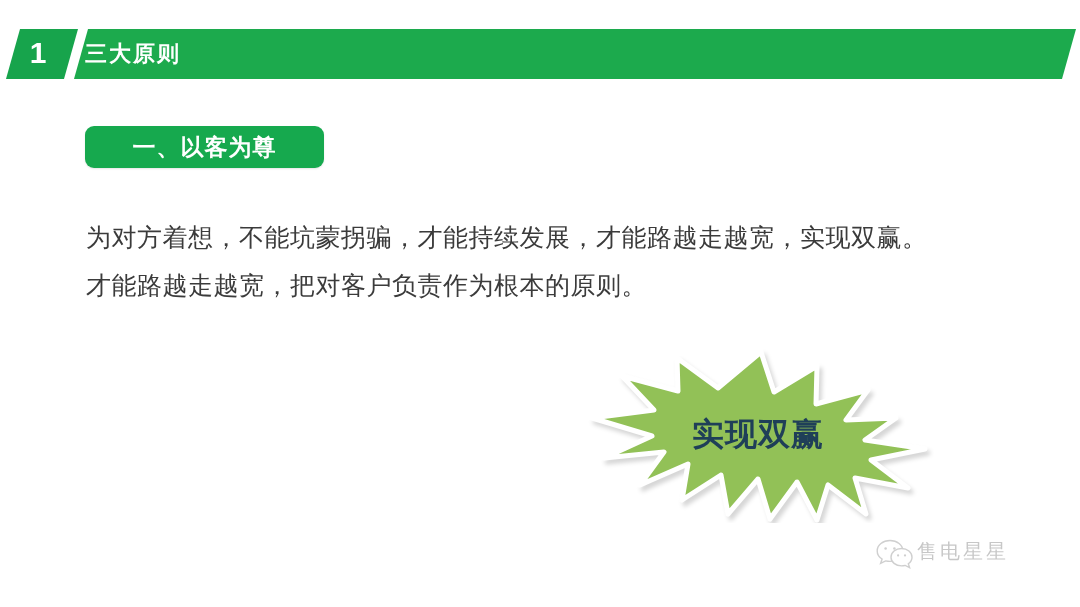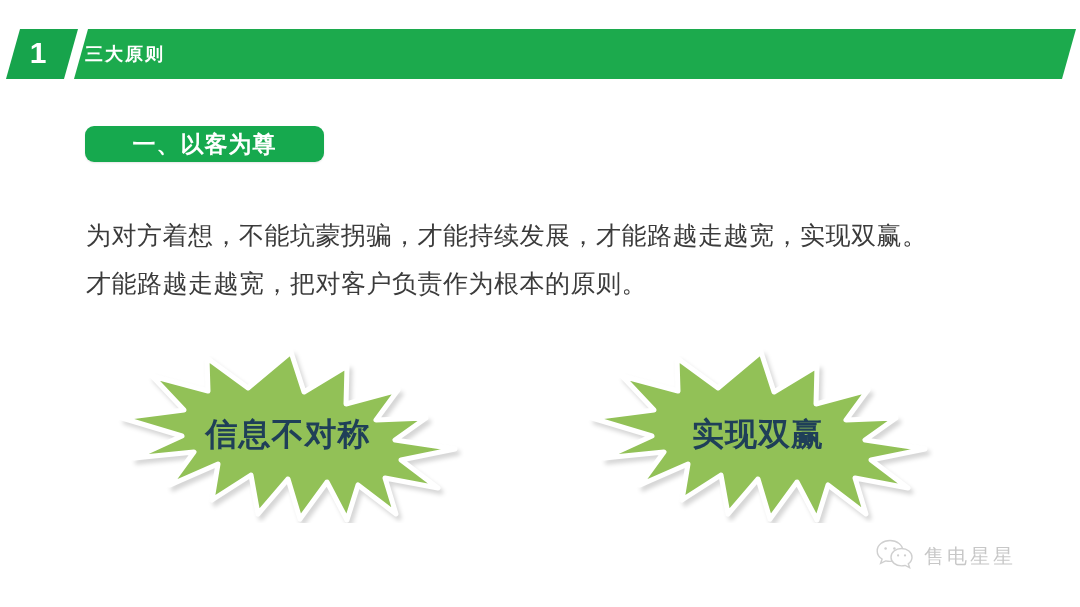--- a/index.html
+++ b/index.html
@@ -55,33 +55,33 @@
     position: absolute;
     left: 85px;
     top: 29px;
     height: 50px;
     display: flex;
     align-items: center;
     pointer-events: none;
   }
   .header-title span {
     color: #ffffff;
-    font-size: 18px;
+    font-size: 22px;
     font-weight: bold;
     letter-spacing: 2px;
     font-family: "DejaVu Sans", "Liberation Sans", sans-serif;
   }
 
   
   .section-pill {
     position: absolute;
     left: 85px;
     top: 126px;
     width: 239px;
-    height: 36px;
+    height: 42px;
     background: #16A94E;
     border-radius: 9px;
     box-shadow: 0 1px 2px rgba(0,0,0,0.10);
   }
   .section-pill span {
     position: absolute;
     left: 0; right: 0; top: 0; bottom: 0;
     display: flex;
     align-items: center;
     justify-content: center;
@@ -95,21 +95,21 @@
   
   .body-text {
     position: absolute;
     left: 86px;
     top: 214px;
     width: 930px;
     color: #3b3b3b;
     font-size: 25px;
     line-height: 48px;
     letter-spacing: 0.5px;
-    font-family: Liberation Mono, monospace;
+    font-family: Liberation Serif, serif;
   }
   .body-text p {
     margin: 0;
   }
 
   
   .burst {
     position: absolute;
   }
   .burst svg { display: block; }
@@ -128,22 +128,22 @@
   }
   #burst-1 { left: 108px; top: 348px; width: 360px; height: 175px; }
   #burst-2 { left: 578px; top: 348px; width: 360px; height: 175px; }
 
   
   .watermark {
     position: absolute;
     left: 876px;
     top: 538px;
     display: flex;
-    align-items: flex-end;
-    gap: 8px;
+    align-items: flex-start;
+    gap: 1px;
     opacity: 0.55;
   }
   .watermark .wm-text {
     color: #9a9a9a;
     font-size: 20px;
     letter-spacing: 3px;
     font-family: "DejaVu Sans", "Liberation Sans", sans-serif;
   }
   .watermark svg { display: block; }
 </style>
@@ -169,26 +169,20 @@
 
   <div class="section-pill">
     <span>一、以客为尊</span>
   </div>
 
   <div class="body-text">
     <p>为对方着想，不能坑蒙拐骗，才能持续发展，才能路越走越宽，实现双赢。</p>
     <p>才能路越走越宽，把对客户负责作为根本的原则。</p>
   </div>
 
-  <div class="burst" id="burst-1">
-    <svg width="360" height="175" viewBox="0 0 360 175" xmlns="http://www.w3.org/2000/svg">
-      <polygon points="183,4 196,44 239,18 238,56 290,42 268,72 318,70 287,92 347,101 293,112 330,140 277,130 288,166 250,137 239,172 219,134 192,171 180,131 150,166 143,127 104,152 110,116 62,137 86,104 26,110 74,88 14,70 76,62 44,28 100,43 99,10 140,40" fill="#92C157" stroke="#ffffff" stroke-width="5" stroke-linejoin="round" style="filter: drop-shadow(3px 4px 2px rgba(0,0,0,0.16));"></polygon>
-    </svg>
-    <div class="burst-label">信息不对称</div>
-  </div>
 
   <div class="burst" id="burst-2">
     <svg width="360" height="175" viewBox="0 0 360 175" xmlns="http://www.w3.org/2000/svg">
       <polygon points="183,4 196,44 239,18 238,56 290,42 268,72 318,70 287,92 347,101 293,112 330,140 277,130 288,166 250,137 239,172 219,134 192,171 180,131 150,166 143,127 104,152 110,116 62,137 86,104 26,110 74,88 14,70 76,62 44,28 100,43 99,10 140,40" fill="#92C157" stroke="#ffffff" stroke-width="5" stroke-linejoin="round" style="filter: drop-shadow(3px 4px 2px rgba(0,0,0,0.16));"></polygon>
     </svg>
     <div class="burst-label">实现双赢</div>
   </div>
 
   <div class="watermark">
     <span>

